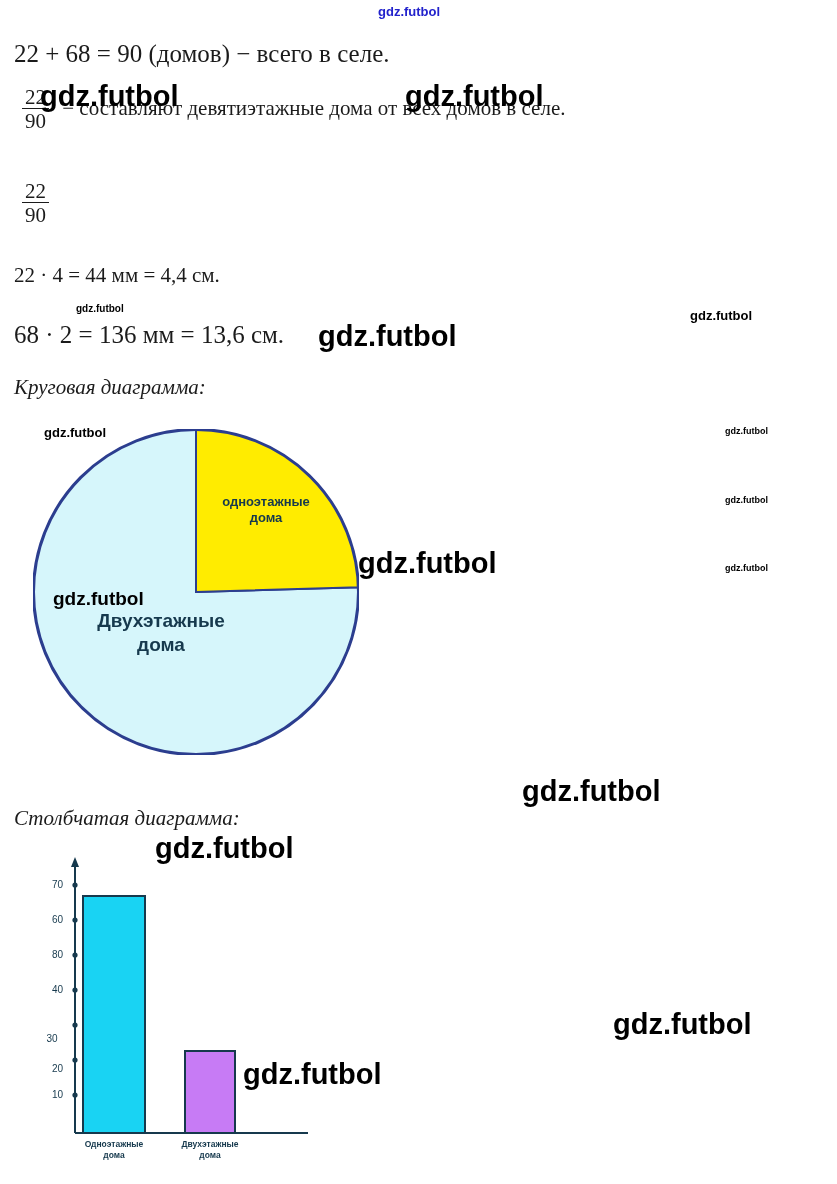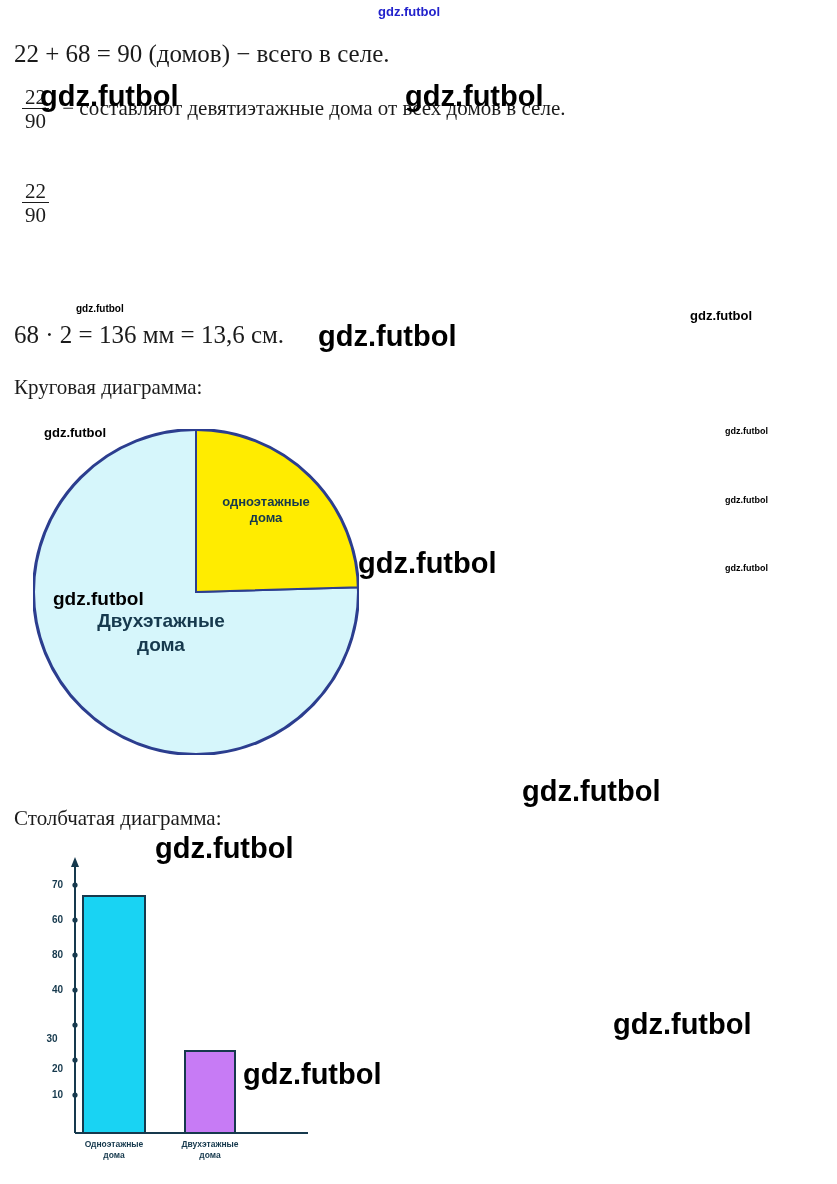--- a/index.html
+++ b/index.html
@@ -95,41 +95,42 @@
     position: absolute;
     left: 33px;
     top: 855px;
     width: 300px;
     height: 310px;
   }
   .axis-tick-label {
     position: absolute;
     font-family: "Liberation Sans", sans-serif;
     font-size: 10px;
-    font-weight: bold;
+    font-weight: normal;
     color: #16394d;
     text-align: right;
     width: 22px;
   }
   .bar-cat {
     position: absolute;
     font-family: "Liberation Sans", sans-serif;
     font-size: 8.5px;
     font-weight: bold;
     color: #16394d;
     text-align: center;
     line-height: 1.3;
     width: 92px;
   }
   .heading {
     position: absolute;
     font-family: "Liberation Serif", serif;
     font-size: 21px;
     color: #1b1b1b;
     white-space: nowrap;
+    font-style: italic;
   }
 </style>
 </head>
 <body>
 
 <div class="page">
 
   <div class="mline" style="left:14px; top:40px; font-size:25px;">22 + 68 = 90 (домов) − всего в селе.</div>
 
   <div class="mline" style="left:14px; top:86px; font-size:21px;">
@@ -140,20 +141,21 @@
     <span>− составляют девятиэтажные дома от всех домов в селе.</span>
   </div>
 
   <div class="mline" style="left:14px; top:180px; font-size:21px;">
     <span class="f">
       <span class="num">22</span>
       <span class="den">90</span>
     </span>
   </div>
 
+  <div class="mline" style="left:14px; top:263px; font-size:21px;">22 · 4 = 44 мм = 4,4 см.</div>
 
   <div class="mline" style="left:14px; top:321px; font-size:25px;">68 · 2 = 136 мм = 13,6 см.</div>
 
   <div class="heading" style="left:14px; top:375px;">Круговая диаграмма:</div>
 
   <div class="pie-wrap">
     <svg class="pie" viewBox="0 0 326 326">
 
       <path d="M 163 163 L 163 0 A 163 163 0 1 0 325.9 158.3 L 163 163 Z" fill="#d6f6fb" stroke="#2c3e8f" stroke-width="2"></path>
 

